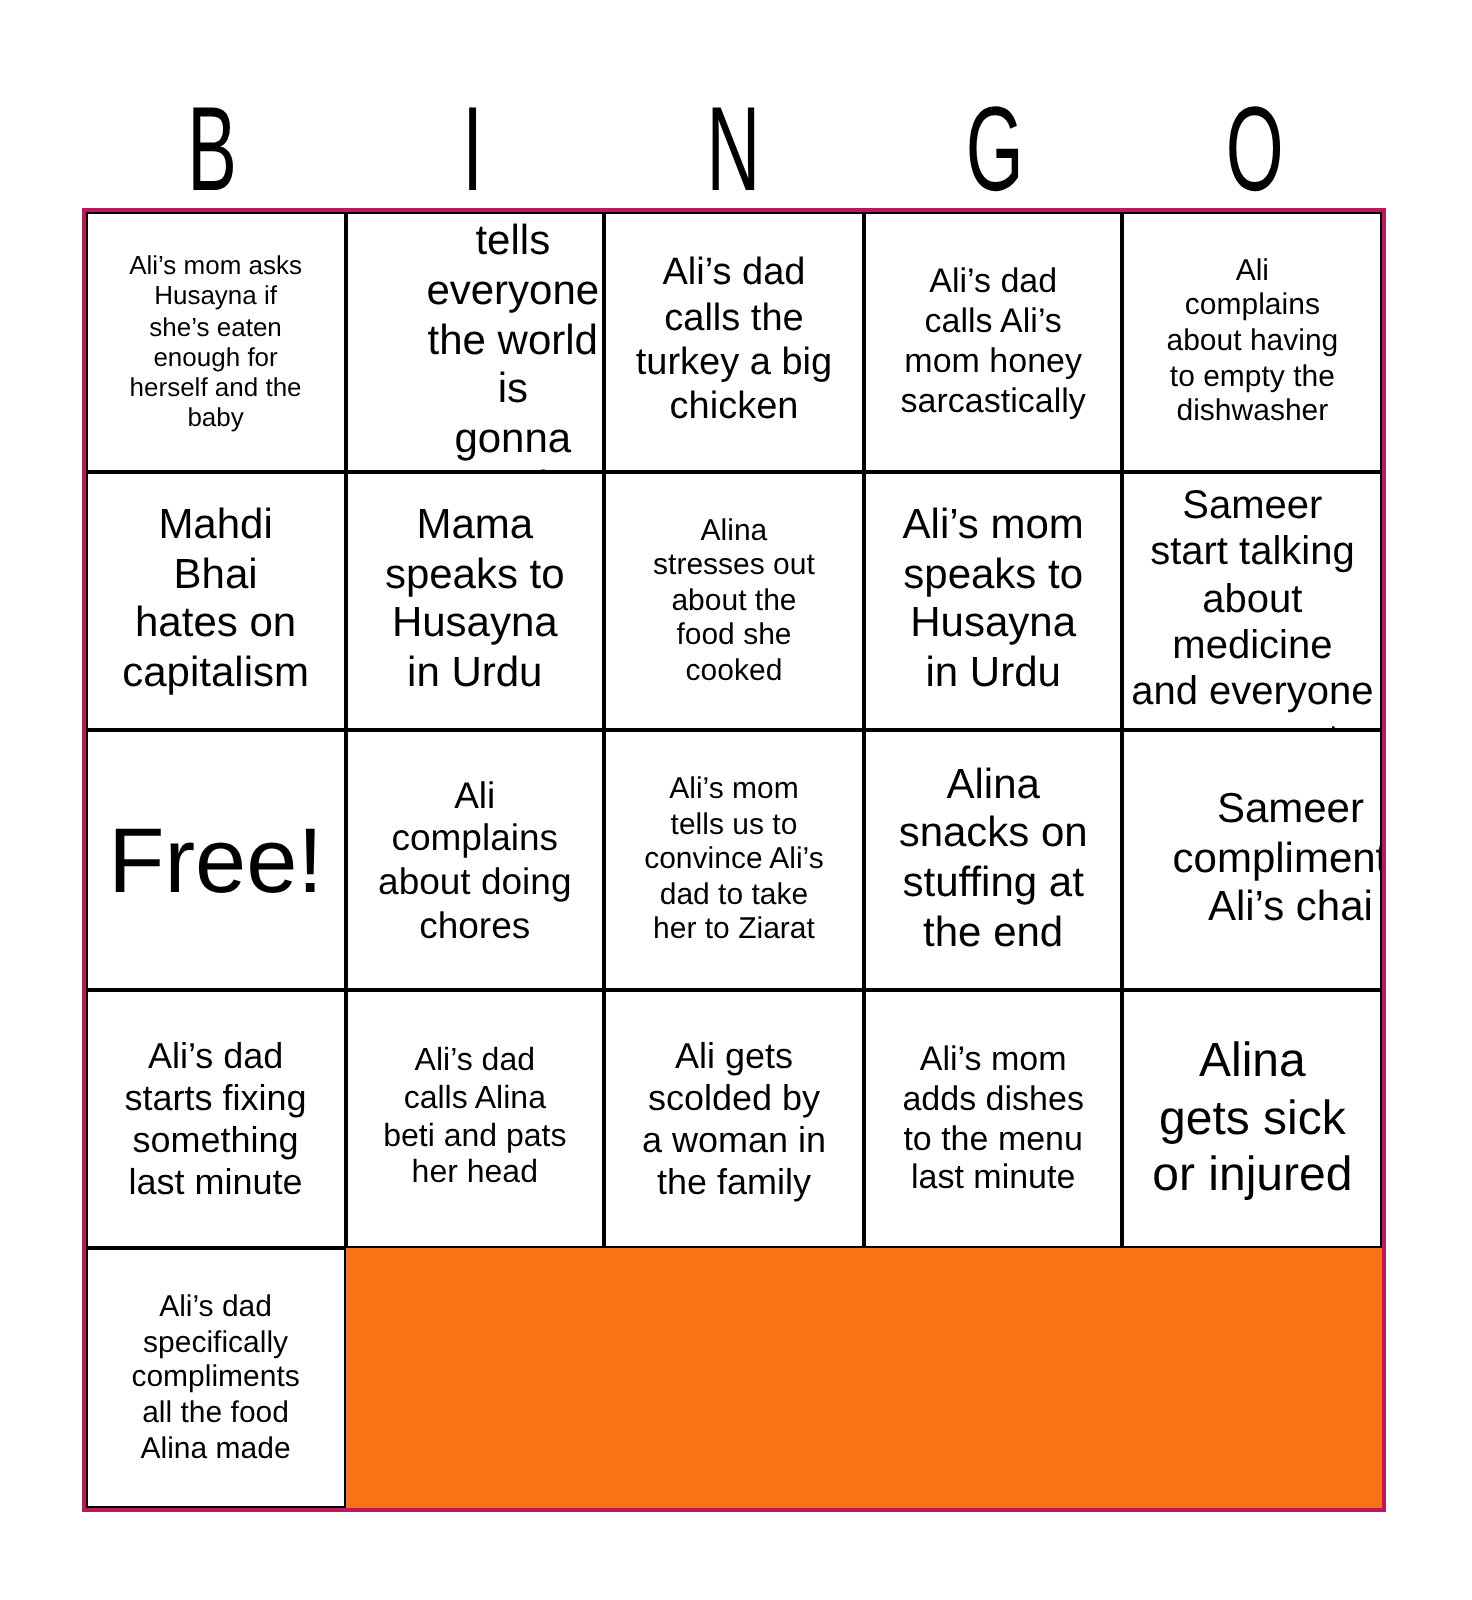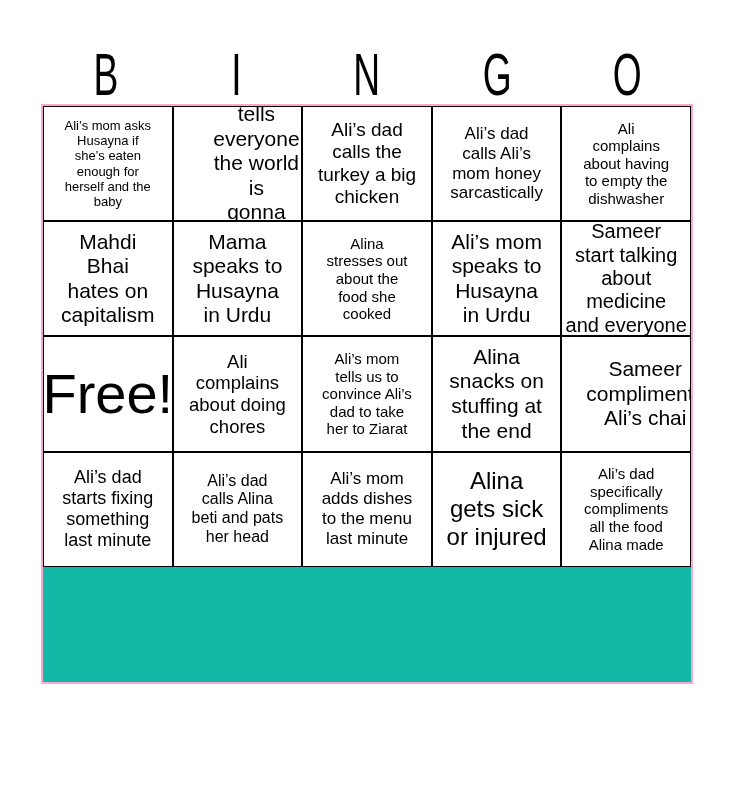--- a/index.html
+++ b/index.html
@@ -38,27 +38,27 @@
     transform: scaleX(0.62);
     transform-origin: center bottom;
     letter-spacing: 0;
   }
   
   .bingo-grid {
     position: absolute;
     left: 41px;
     top: 104px;
     width: 652px;
-    height: 580px;
+    height: 652px;
     box-sizing: border-box;
-    border: 2px solid #f9a8d4;
+    border: 2px solid #be185d;
     display: grid;
     grid-template-columns: repeat(5, 1fr);
     grid-template-rows: repeat(5, 1fr);
-    background: #14b8a6;
+    background: #f97316;
   }
   .cell {
     box-sizing: border-box;
     border: 1px solid #000000;
     display: flex;
     align-items: center;
     justify-content: center;
     text-align: center;
     padding: 2px;
     overflow: hidden;
@@ -70,21 +70,21 @@
   .fs14  { font-size: 20px; }
   .fs15  { font-size: 15px; }
   .fs155 { font-size: 21px; padding-left: 40px; }
   .fs16  { font-size: 16px; }
   .fs17  { font-size: 17px; }
   .fs18  { font-size: 18px; }
   .fs185 { font-size: 18.5px; }
   .fs19  { font-size: 19px; }
   .fs21  { font-size: 21px; text-align: center; }
   .fs24  { font-size: 24px; }
-  .fs46  { font-size: 56px; line-height: 1; }
+  .fs46  { font-size: 46px; line-height: 1; }
 </style>
 </head>
 <body>
 
 <div class="page">
 
   <div class="title-row">
     <div class="title-slot">
       <span class="title-letter">B</span>
     </div>
@@ -171,20 +171,24 @@
 compliments
 Ali’s chai</div>
     <div class="cell fs18">Ali’s dad
 starts fixing
 something
 last minute</div>
     <div class="cell fs16">Ali’s dad
 calls Alina
 beti and pats
 her head</div>
+    <div class="cell fs18">Ali gets
+scolded by
+a woman in
+the family</div>
 
     <div class="cell fs17">Ali’s mom
 adds dishes
 to the menu
 last minute</div>
     <div class="cell fs24">Alina
 gets sick
 or injured</div>
     <div class="cell fs15">Ali’s dad
 specifically

